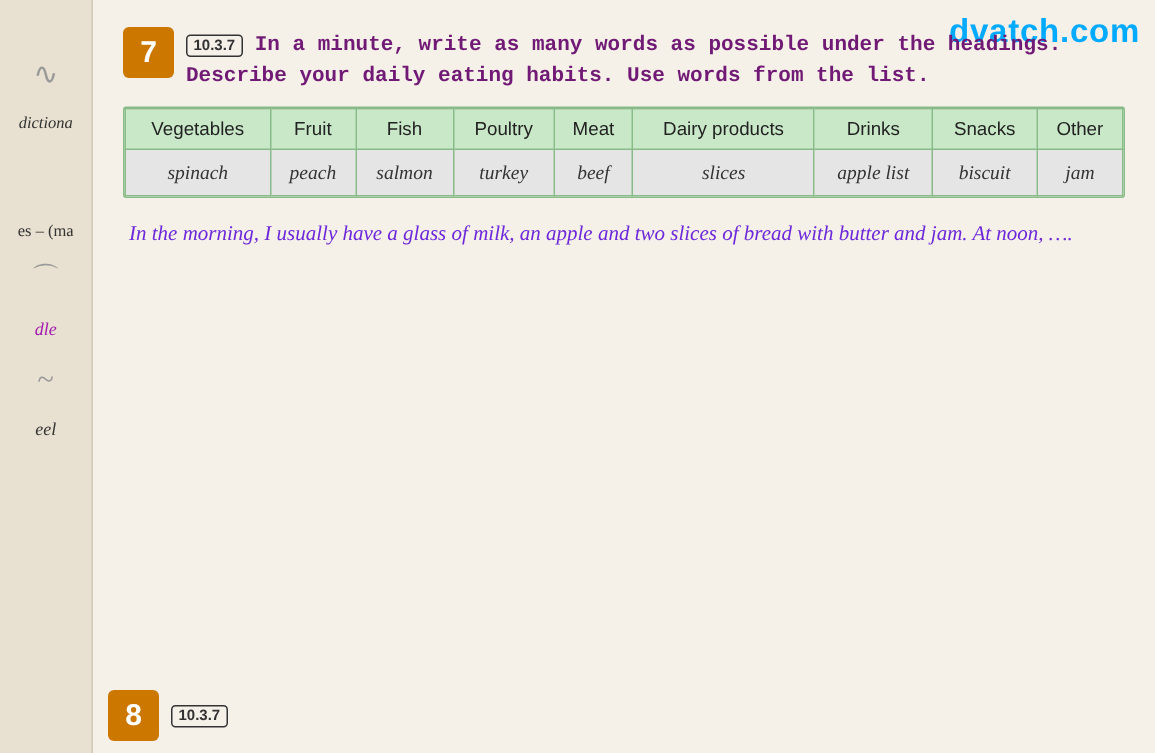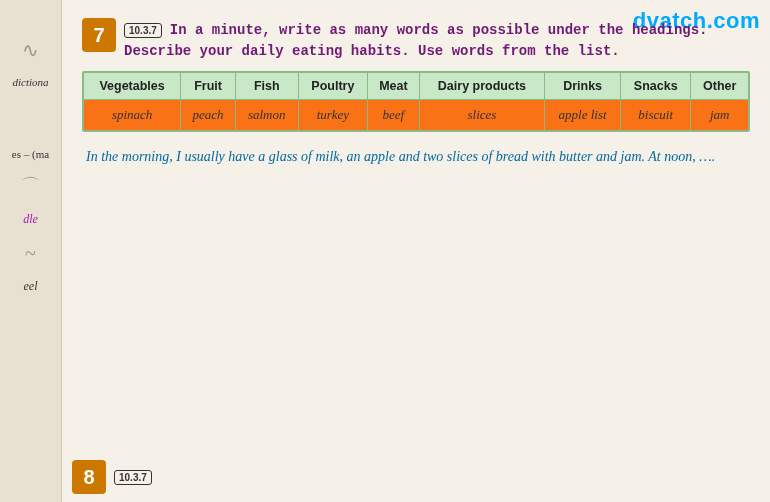--- a/index.html
+++ b/index.html
@@ -140,46 +140,46 @@
       font-size: 13px;
     }
 
     .food-table thead tr {
       background: #c8e8c8;
     }
 
     .food-table thead th {
       border: 1px solid #88bb88;
       padding: 6px 6px;
-      font-weight: bold;
+      font-weight: normal;
       font-family: Arial, sans-serif;
       font-size: 12.5px;
       text-align: center;
       color: #222;
     }
 
     .food-table tbody tr {
-      background: #f97316;
+      background: #e5e5e5;
     }
 
     .food-table tbody td {
       border: 1px solid #88bb88;
       padding: 7px 6px;
       text-align: center;
       font-style: italic;
       color: #333;
       font-size: 13px;
       vertical-align: middle;
     }
 
     
     .sample-text {
       font-style: italic;
       font-size: 14px;
-      color: #0369a1;
+      color: #6d28d9;
       line-height: 1.55;
       margin-top: 2px;
       margin-left: 4px;
       font-family: Georgia, serif;
     }
 
     
     .bottom-exercise {
       position: absolute;
       bottom: 8px;

